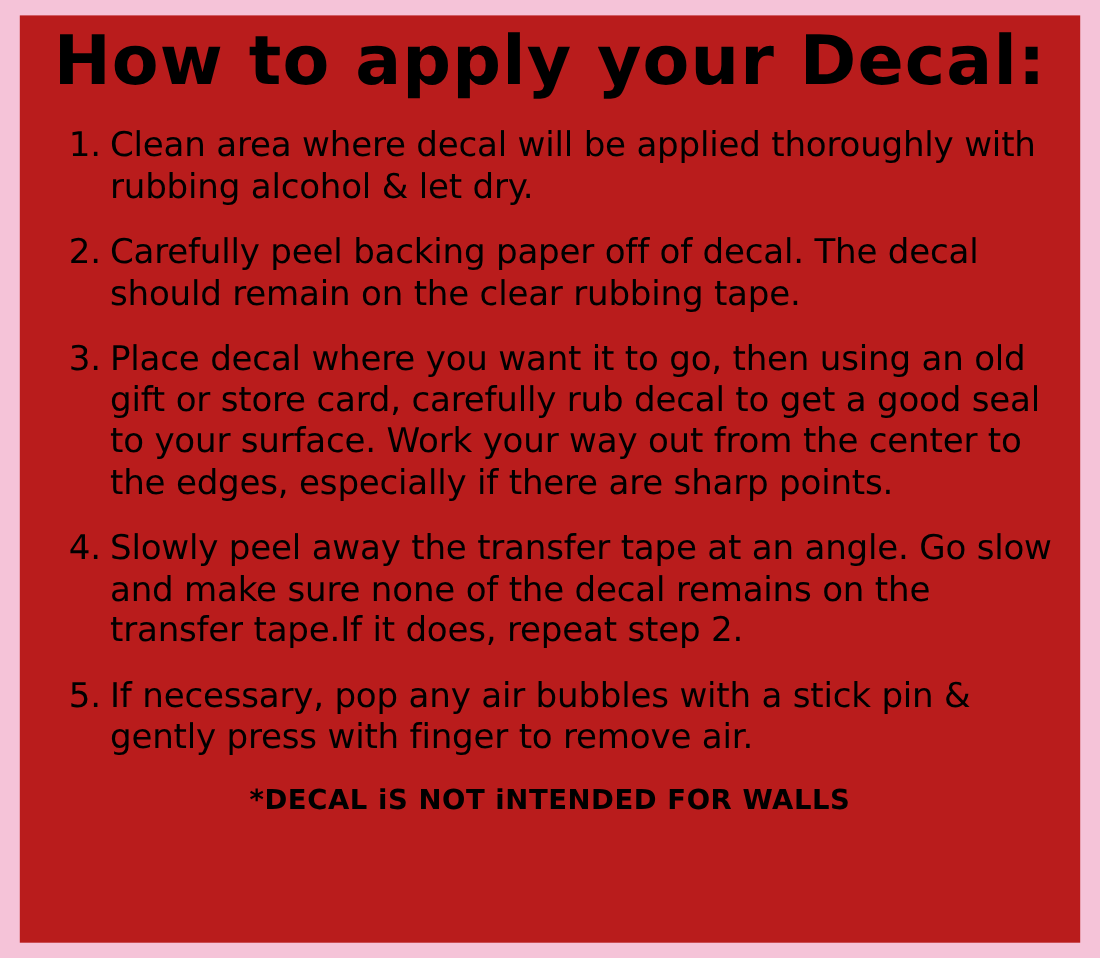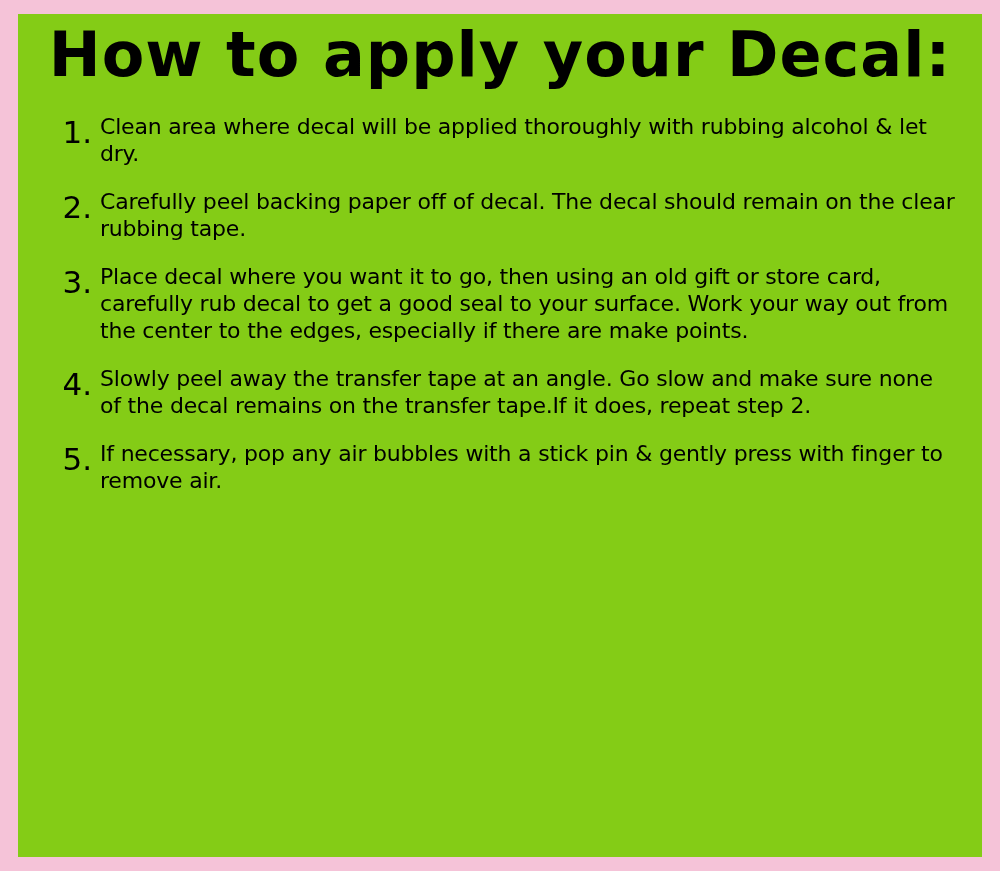--- a/index.html
+++ b/index.html
@@ -12,21 +12,21 @@
     background: #f5c3d8;
     font-family: "DejaVu Sans", sans-serif;
     overflow: hidden;
   }
   .page {
     position: absolute;
     left: 18px;
     top: 14px;
     width: 964px;
     height: 843px;
-    background: #84cc16;
+    background: #b91c1c;
     box-sizing: border-box;
   }
   .title {
     text-align: center;
     font-family: "DejaVu Sans", sans-serif;
     font-size: 62px;
     font-weight: bold;
     letter-spacing: 1px;
     color: #000000;
     margin: 10px 0 0 0;
@@ -48,21 +48,21 @@
     font-size: 31px;
     line-height: 1.21;
     color: #000;
     width: 34px;
     text-align: right;
     padding-right: 8px;
     font-family: "DejaVu Sans", sans-serif;
   }
   .step-text {
     flex: 1 1 auto;
-    font-size: 22px;
+    font-size: 31px;
     line-height: 1.21;
     color: #000;
     font-family: "DejaVu Sans", sans-serif;
     letter-spacing: -0.2px;
   }
   .footer {
     text-align: center;
     font-size: 25px;
     font-weight: bold;
     letter-spacing: 0.5px;
@@ -85,29 +85,30 @@
       <div class="step-text">Clean area where decal will be applied thoroughly with rubbing alcohol &amp; let dry.</div>
     </div>
 
     <div class="step">
       <div class="step-num">2.</div>
       <div class="step-text">Carefully peel backing paper off of decal. The decal should remain on the clear rubbing tape.</div>
     </div>
 
     <div class="step">
       <div class="step-num">3.</div>
-      <div class="step-text">Place decal where you want it to go, then using an old gift or store card, carefully rub decal to get a good seal to your surface. Work your way out from the center to the edges, especially if there are make points.</div>
+      <div class="step-text">Place decal where you want it to go, then using an old gift or store card, carefully rub decal to get a good seal to your surface. Work your way out from the center to the edges, especially if there are sharp points.</div>
     </div>
 
     <div class="step">
       <div class="step-num">4.</div>
       <div class="step-text">Slowly peel away the transfer tape at an angle. Go slow and make sure none of the decal remains on the transfer tape.If it does, repeat step 2.</div>
     </div>
 
     <div class="step">
       <div class="step-num">5.</div>
       <div class="step-text">If necessary, pop any air bubbles with a stick pin &amp; gently press with finger to remove air.</div>
     </div>
 
   </div>
 
+  <div class="footer">*DECAL iS NOT iNTENDED FOR WALLS</div>
 
 </div>
 
 </body></html>

